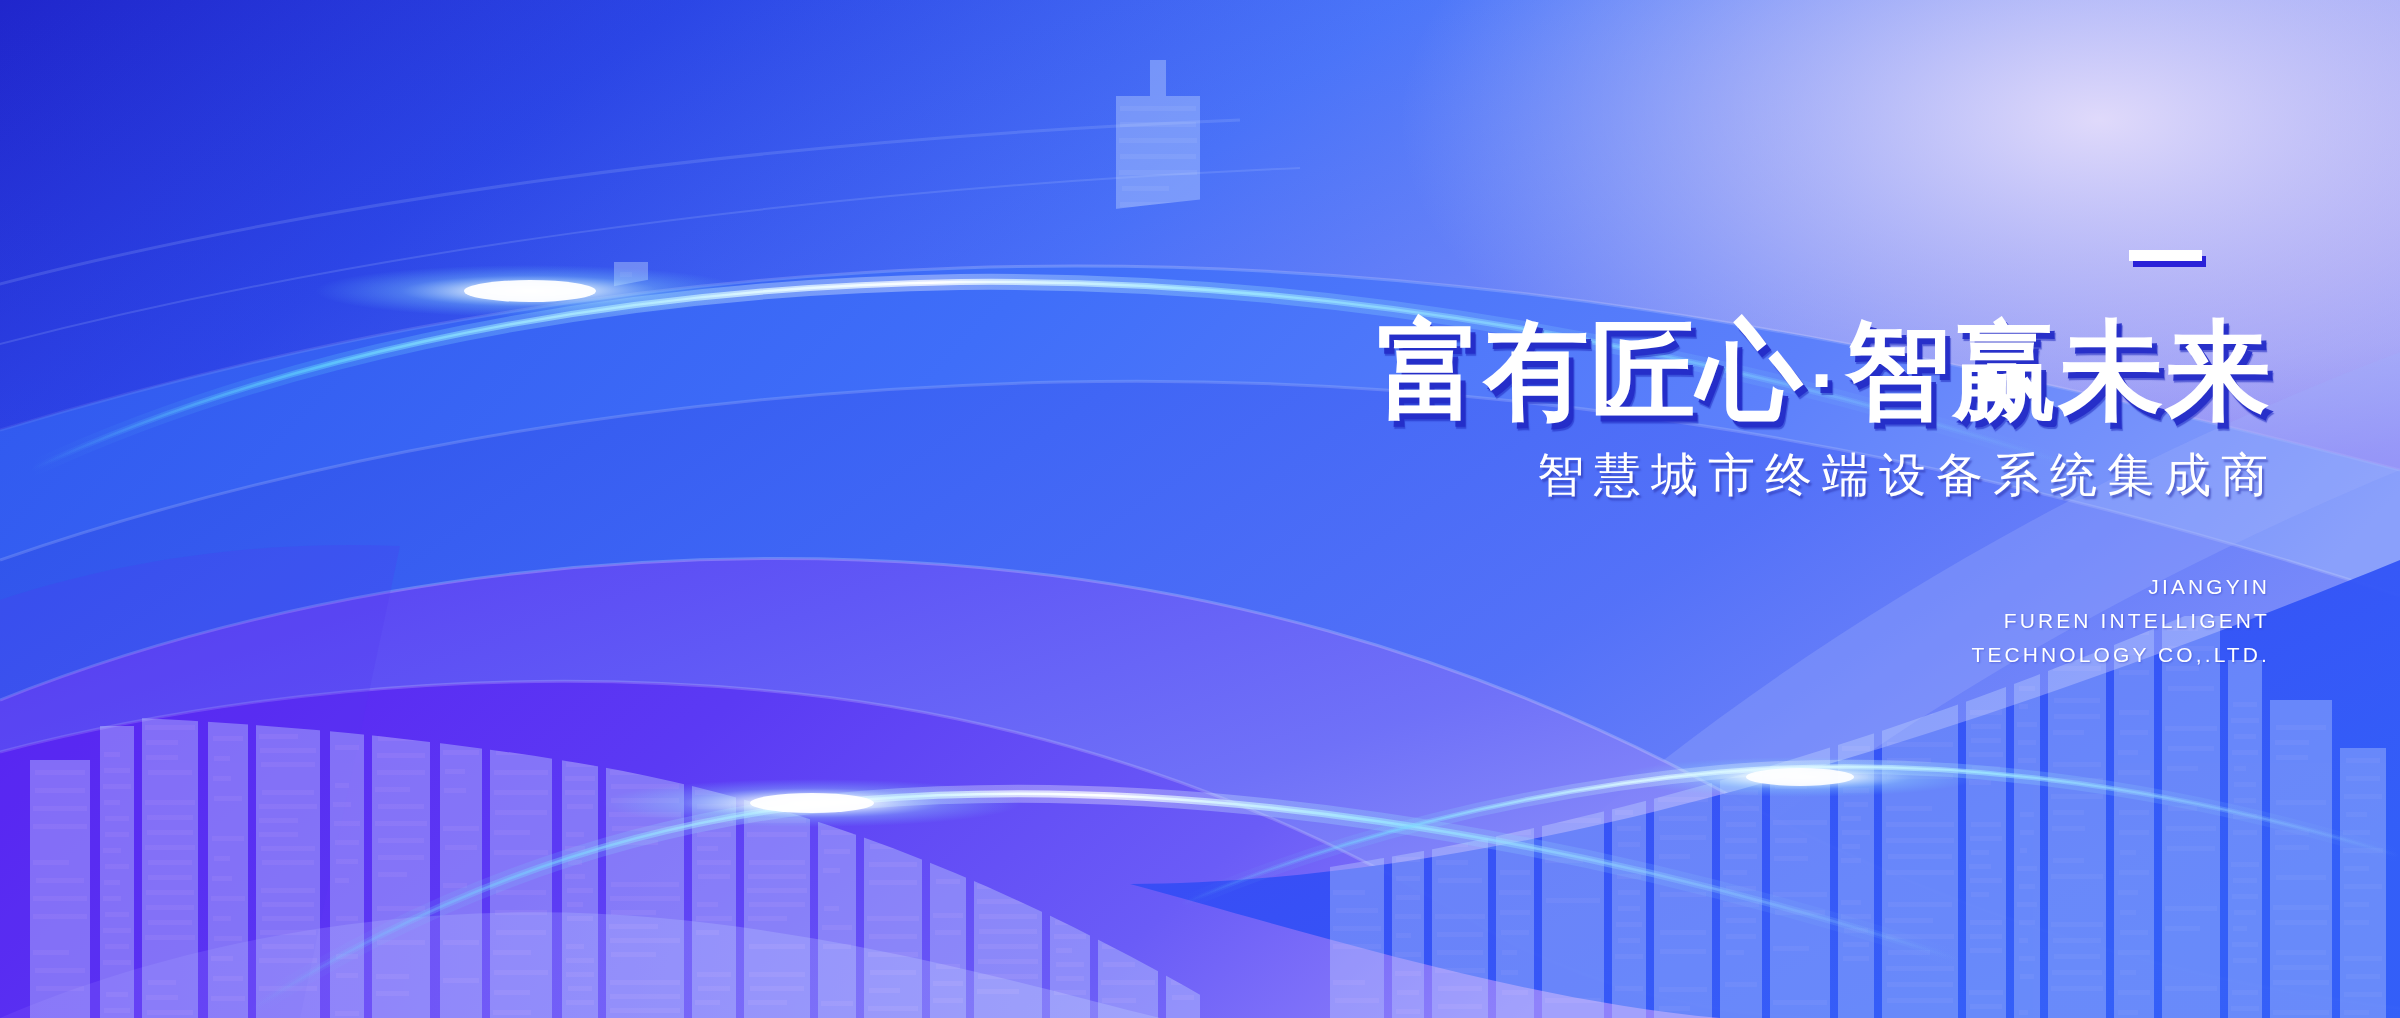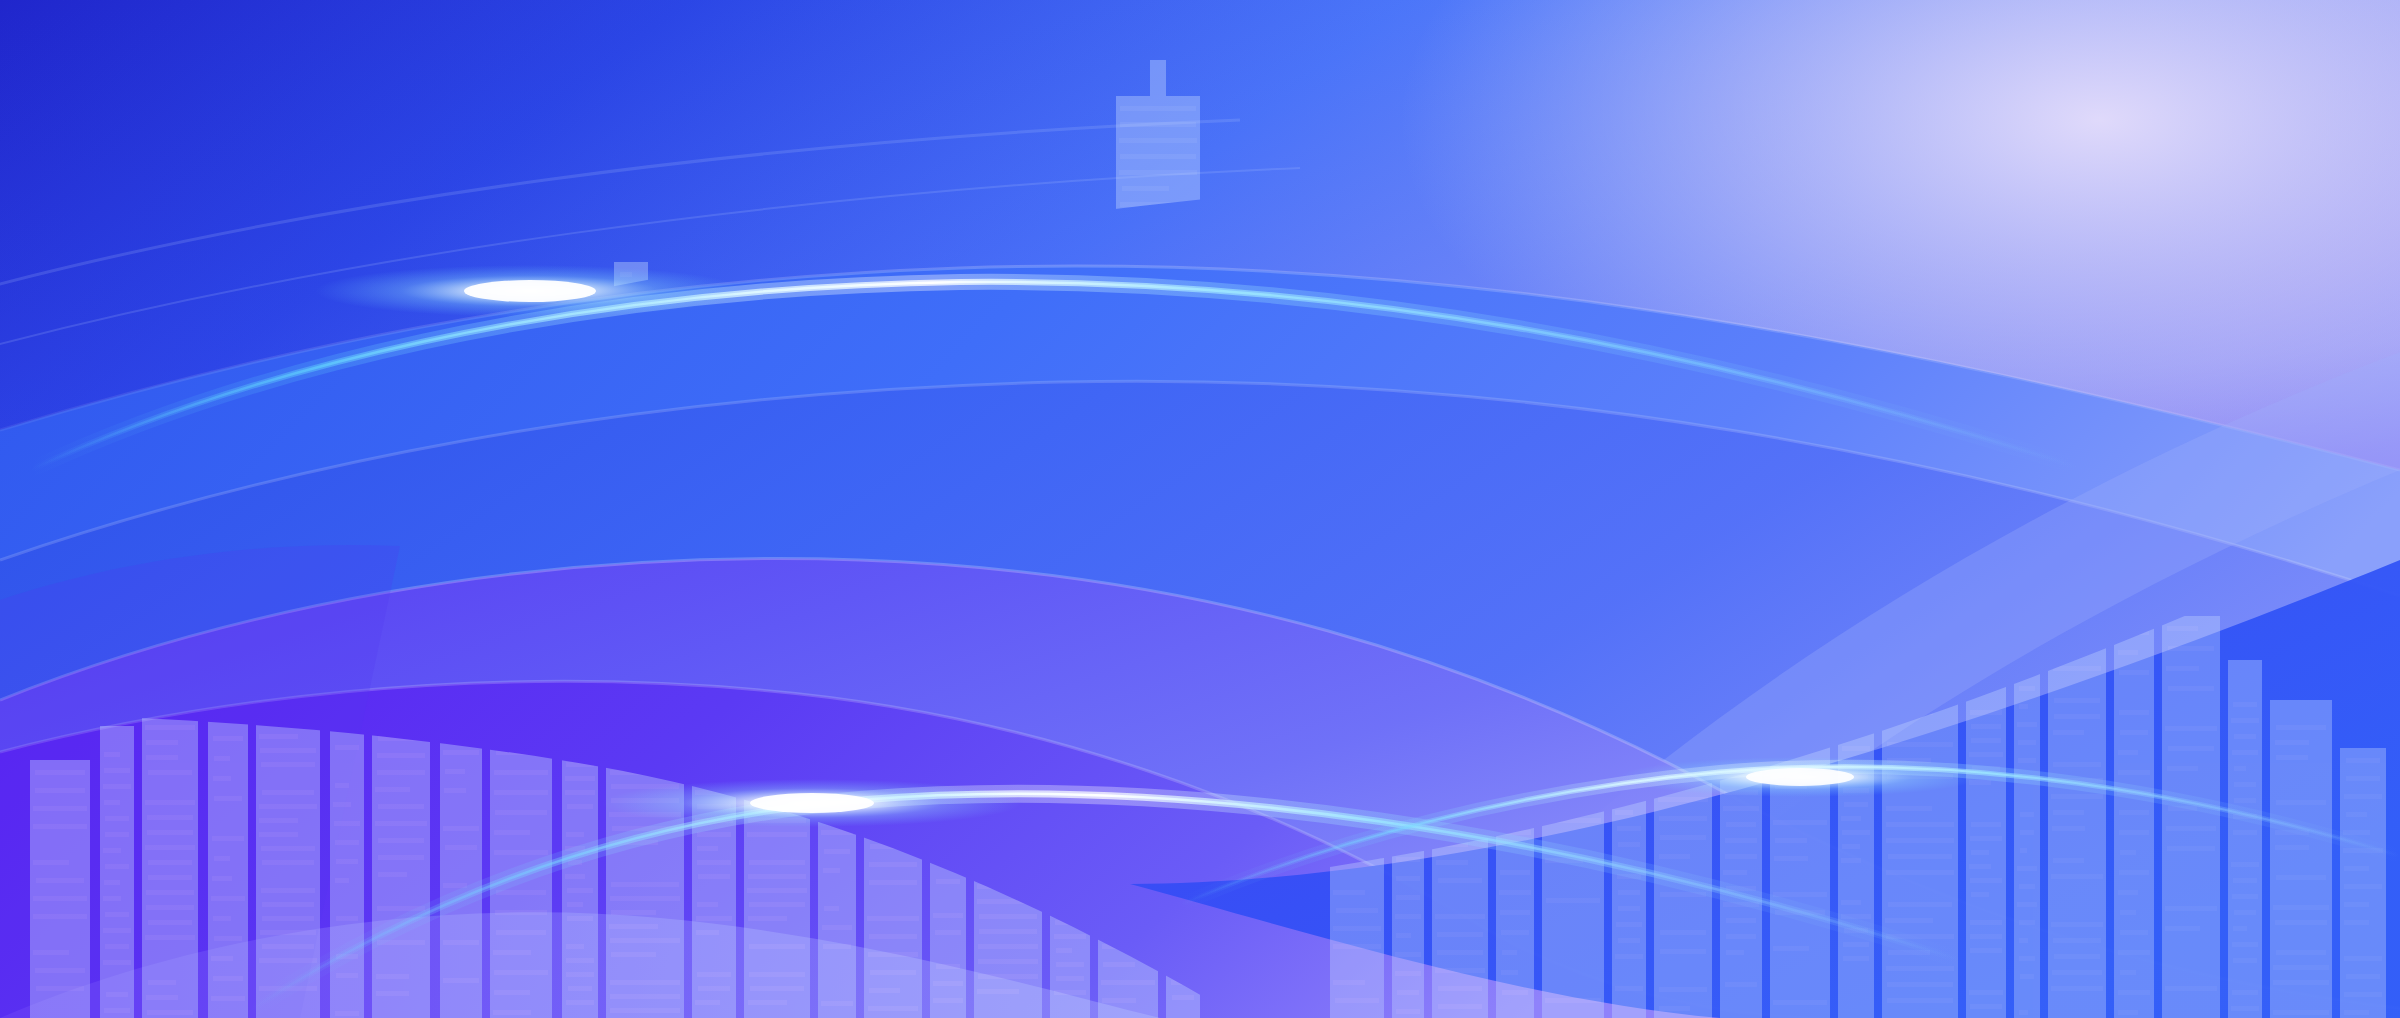--- a/index.html
+++ b/index.html
@@ -1921,14 +1921,30 @@
       <ellipse cx="812" cy="803" rx="62" ry="10" fill="#ffffff" opacity="0.95"></ellipse>
 
       <path d="M1180,905 C1330,840 1520,790 1720,772 C1930,754 2160,782 2400,856" stroke="url(#gGlowBot)" stroke-width="14" fill="none" opacity="0.30"></path>
       <path d="M1180,905 C1330,840 1520,790 1720,772 C1930,754 2160,782 2400,856" stroke="url(#gGlowBot)" stroke-width="5" fill="none" opacity="0.7"></path>
       <path d="M1180,905 C1330,840 1520,790 1720,772 C1930,754 2160,782 2400,856" stroke="url(#gGlowBot)" stroke-width="2" fill="none"></path>
       <ellipse cx="1800" cy="777" rx="180" ry="20" fill="url(#gSpotB)" opacity="0.9"></ellipse>
       <ellipse cx="1800" cy="777" rx="54" ry="9" fill="#ffffff" opacity="0.9"></ellipse>
     </g>
   </svg>
 
+  <div class="text-block">
+
+    <div class="dash-rule"></div>
+
+    <h1 class="headline">
+      <span>富有匠心</span><span class="dot">·</span><span>智赢未来</span>
+    </h1>
+
+    <p class="subhead">智慧城市终端设备系统集成商</p>
+
+    <div class="company">
+      <div>JIANGYIN</div>
+      <div>FUREN INTELLIGENT</div>
+      <div>TECHNOLOGY CO,.LTD.</div>
+    </div>
+  </div>
 
 </div>
 
 </body></html>

